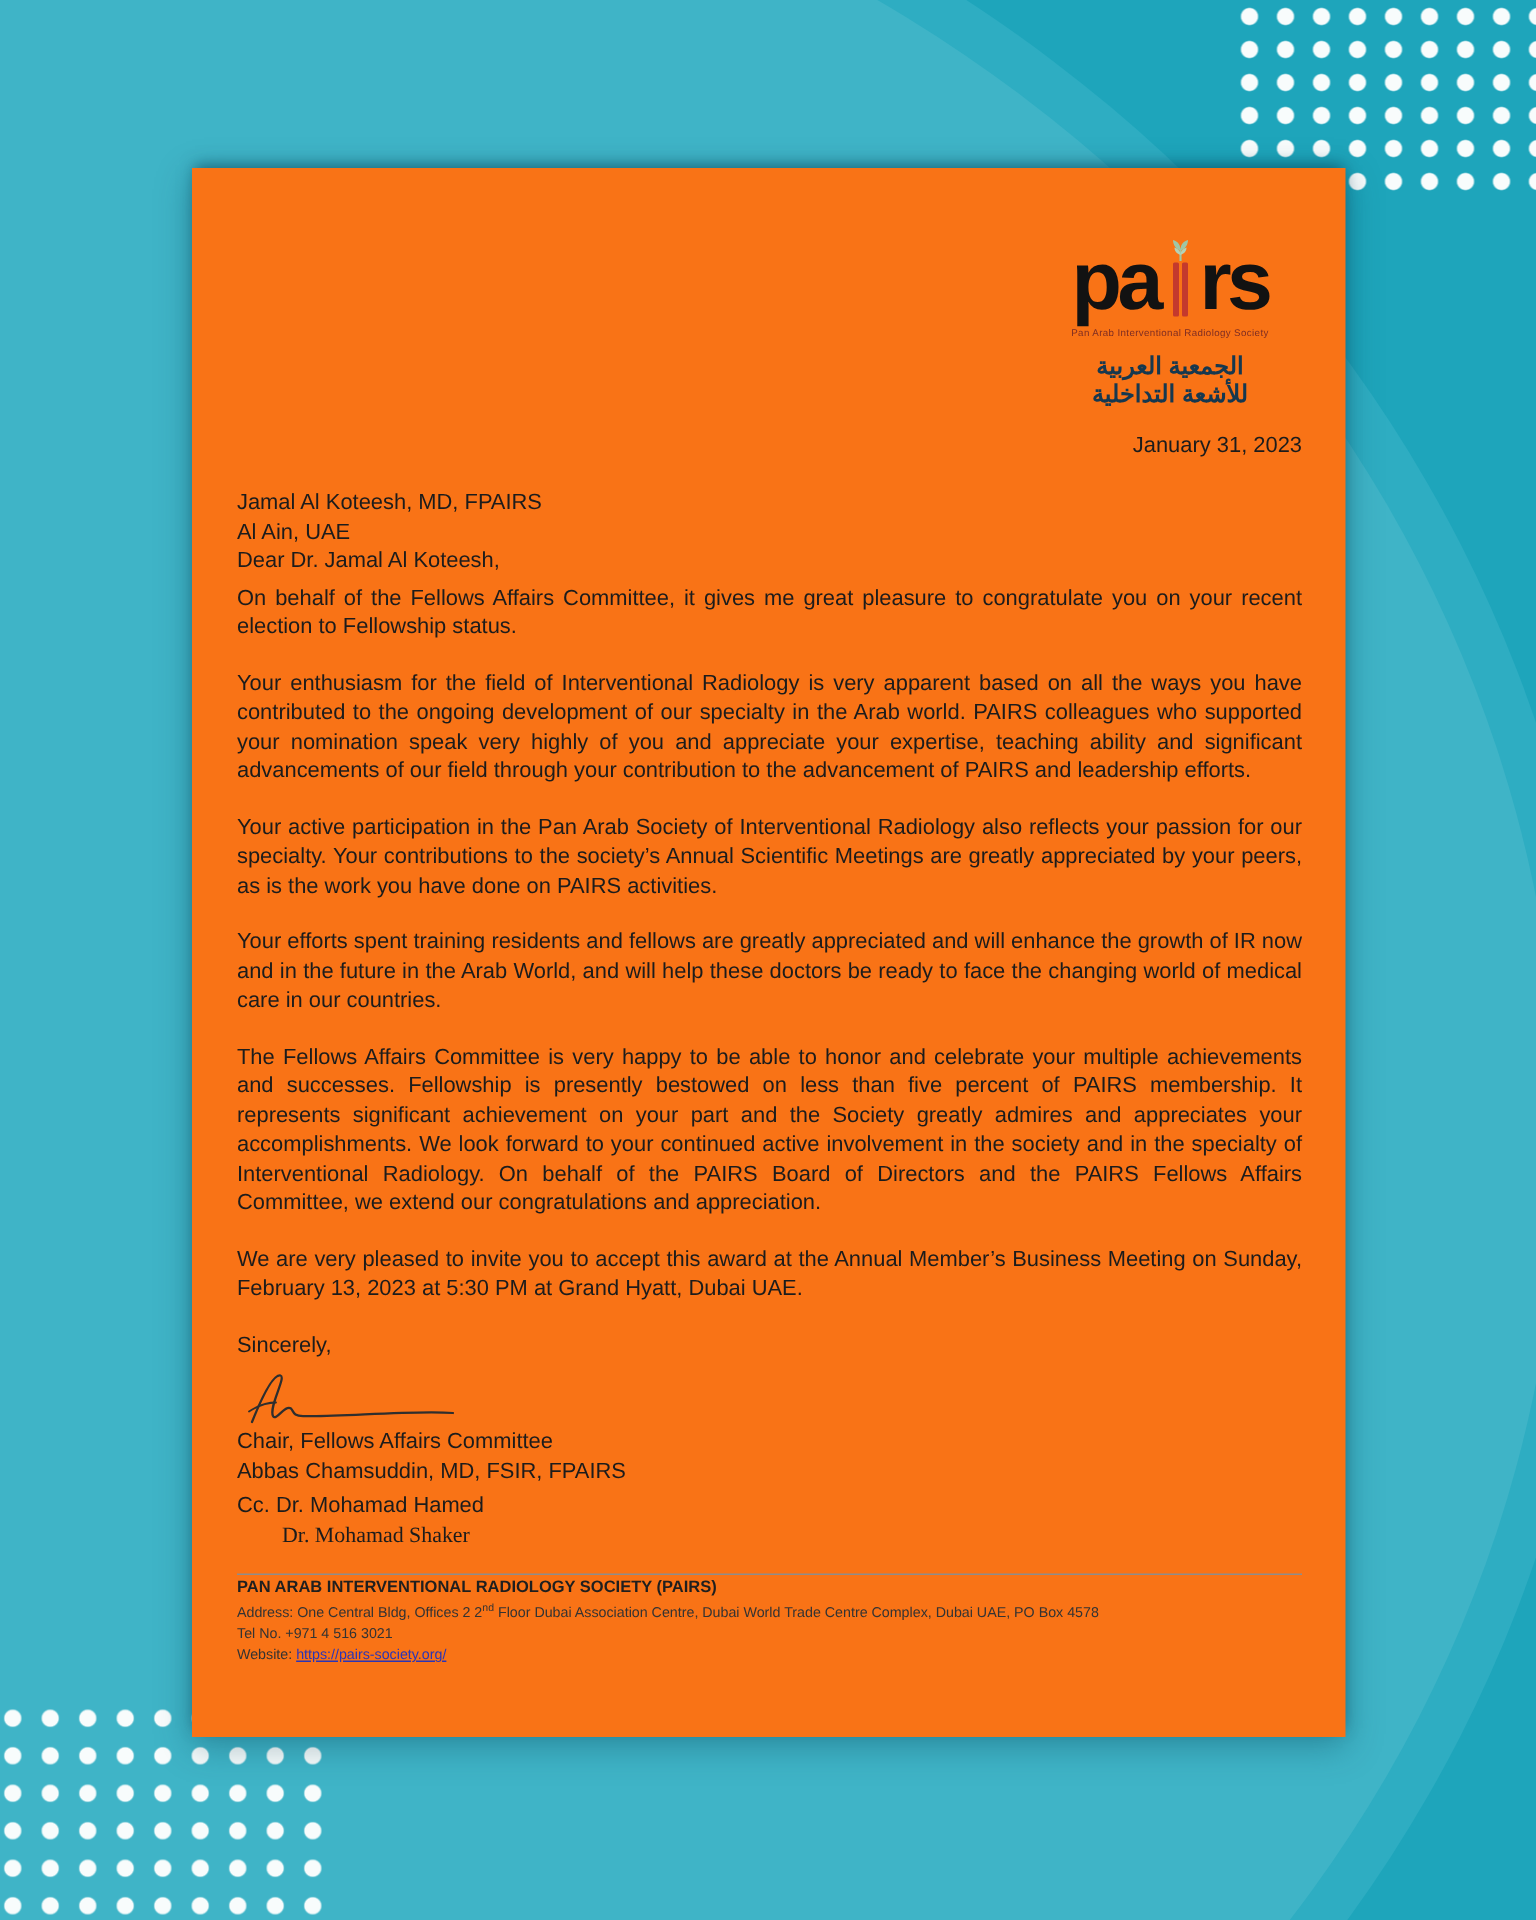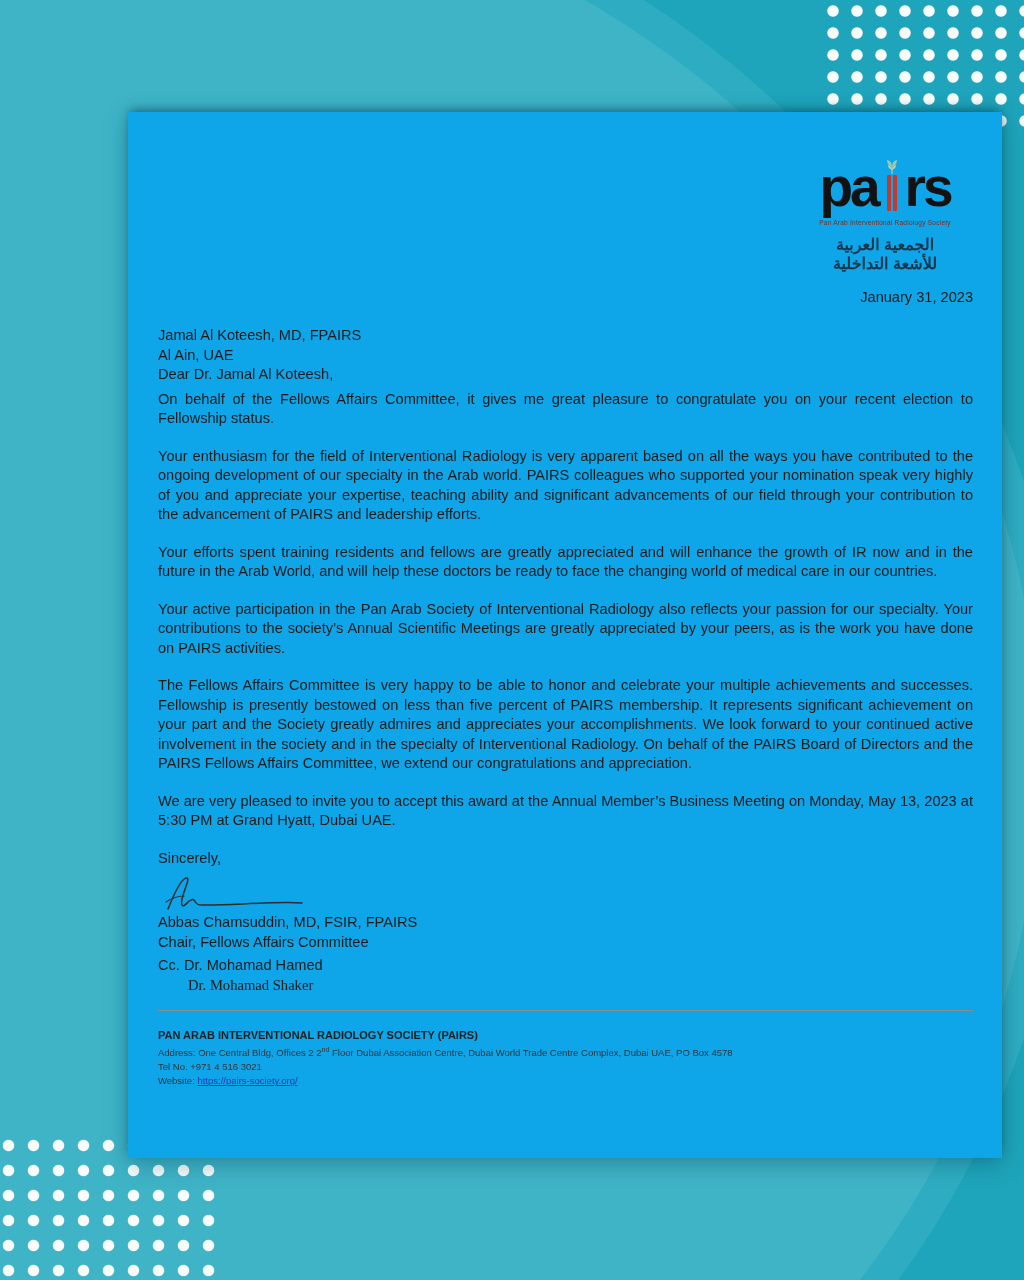--- a/index.html
+++ b/index.html
@@ -26,22 +26,22 @@
   .dots-tr{
     left:821px;top:0;width:203px;height:134px;
     background-size:24px 22px;background-position:0px -0px;
   }
   .dots-bl{
     left:-4px;top:1133px;width:224px;height:147px;
     background-size:25px 25px;background-position:0 0;
   }
   
   .paper{
-    position:absolute;z-index:3;left:128px;top:112px;width:874px;height:1046px;
-    background:#0ea5e9;box-sizing:border-box;
+    position:absolute;z-index:3;left:128px;top:112px;width:769px;height:1046px;
+    background:#f97316;box-sizing:border-box;
     padding:46px 29px 0 30px;overflow:hidden;
     box-shadow:0 -4px 9px -2px rgba(8,61,80,.55), 0 6px 22px rgba(8,61,80,.35);
     color:#1c1c1c;
   }
   
   .logo-row{display:flex;justify-content:flex-end;margin:2px 22px 14px 0;}
   .logo-box{width:132px;text-align:center;}
   .logo-word{
     display:flex;justify-content:center;align-items:flex-end;
     font-weight:800;font-size:55px;line-height:48px;letter-spacing:-3px;color:#121212;
@@ -60,21 +60,21 @@
   .salutation{margin-bottom:5px;}
   .paper p{margin:0 0 18px 0;text-align:justify;}
   .closing{margin:0 0 4px 0;}
   .sig-wrap{height:40px;margin:2px 0 0 4px;}
   .signer div{line-height:20px;}
   .cc{margin-top:3px;}
   .cc div{line-height:20px;}
   .cc .cc2{padding-left:30px;font-family:Liberation Serif, serif;}
   
   .footer{
-    margin-top:15px;border-top:1px solid #8d8d8d;padding-top:17px;
+    margin-top:15px;border-top:1px solid #8d8d8d;padding-top:1px;
   }
   .footer-org{font-size:11px;font-weight:bold;color:#1f1f1f;line-height:15px;}
   .footer-line{font-size:9.5px;color:#333;line-height:14px;}
   .footer-line sup{font-size:7px;}
   .footer-link{color:#2b35b6;text-decoration:underline;}
 </style>
 </head>
 <body>
 
 <div class="swoosh swoosh-mid"></div>
@@ -110,35 +110,35 @@
 
   <div class="recipient">
     <div>Jamal Al Koteesh, MD, FPAIRS</div>
     <div>Al Ain, UAE</div>
   </div>
 
   <div class="salutation">Dear Dr. Jamal Al Koteesh,</div>
 
   <p>On behalf of the Fellows Affairs Committee, it gives me great pleasure to congratulate you on your recent election to Fellowship status.</p>
   <p>Your enthusiasm for the field of Interventional Radiology is very apparent based on all the ways you have contributed to the ongoing development of our specialty in the Arab world. PAIRS colleagues who supported your nomination speak very highly of you and appreciate your expertise, teaching ability and significant advancements of our field through your contribution to the advancement of PAIRS and leadership efforts.</p>
+  <p>Your active participation in the Pan Arab Society of Interventional Radiology also reflects your passion for our specialty.  Your contributions to the society’s Annual Scientific Meetings are greatly appreciated by your peers, as is the work you have done on PAIRS activities.</p>
   <p>Your efforts spent training residents and fellows are greatly appreciated and will enhance the growth of IR now and in the future in the Arab World, and will help these doctors be ready to face the changing world of medical care in our countries.</p>
-  <p>Your active participation in the Pan Arab Society of Interventional Radiology also reflects your passion for our specialty.  Your contributions to the society’s Annual Scientific Meetings are greatly appreciated by your peers, as is the work you have done on PAIRS activities.</p>
   <p>The Fellows Affairs Committee is very happy to be able to honor and celebrate your multiple achievements and successes.  Fellowship is presently bestowed on less than five percent of PAIRS membership.  It represents significant achievement on your part and the Society greatly admires and appreciates your accomplishments.  We look forward to your continued active involvement in the society and in the specialty of Interventional Radiology. On behalf of the PAIRS Board of Directors and the PAIRS Fellows Affairs Committee, we extend our congratulations and appreciation.</p>
-  <p>We are very pleased to invite you to accept this award at the Annual Member’s Business Meeting on Monday, May 13, 2023 at 5:30 PM at Grand Hyatt, Dubai UAE.</p>
+  <p>We are very pleased to invite you to accept this award at the Annual Member’s Business Meeting on Sunday, February 13, 2023 at 5:30 PM at Grand Hyatt, Dubai UAE.</p>
 
   <div class="closing">Sincerely,</div>
   <div class="sig-wrap">
     <svg width="160" height="40" viewBox="0 0 160 40">
       <path d="M6 37 C12 22 20 5 25 6 C29 7 17 27 20 33 C22 37 28 25 32 28 C34 30 33 33 40 33 C62 34 112 29 140 31" fill="none" stroke="#2e2e2e" stroke-width="1.5" stroke-linecap="round"></path>
       <path d="M4 30 C10 26 16 24 22 24" fill="none" stroke="#2e2e2e" stroke-width="1.2" stroke-linecap="round"></path>
     </svg>
   </div>
   <div class="signer">
+    <div>Chair, Fellows Affairs Committee</div>
     <div>Abbas Chamsuddin, MD, FSIR, FPAIRS</div>
-    <div>Chair, Fellows Affairs Committee</div>
   </div>
 
   <div class="cc">
     <div>Cc. Dr. Mohamad Hamed</div>
     <div class="cc2">Dr. Mohamad Shaker</div>
   </div>
 
   <div class="footer">
     <div class="footer-org">PAN ARAB INTERVENTIONAL RADIOLOGY SOCIETY (PAIRS)</div>
     <div class="footer-line"><span>Address: One Central Bldg, Offices 2 2</span><sup>nd</sup><span> Floor Dubai Association Centre, Dubai World Trade Centre Complex, Dubai UAE, PO Box 4578</span></div>

